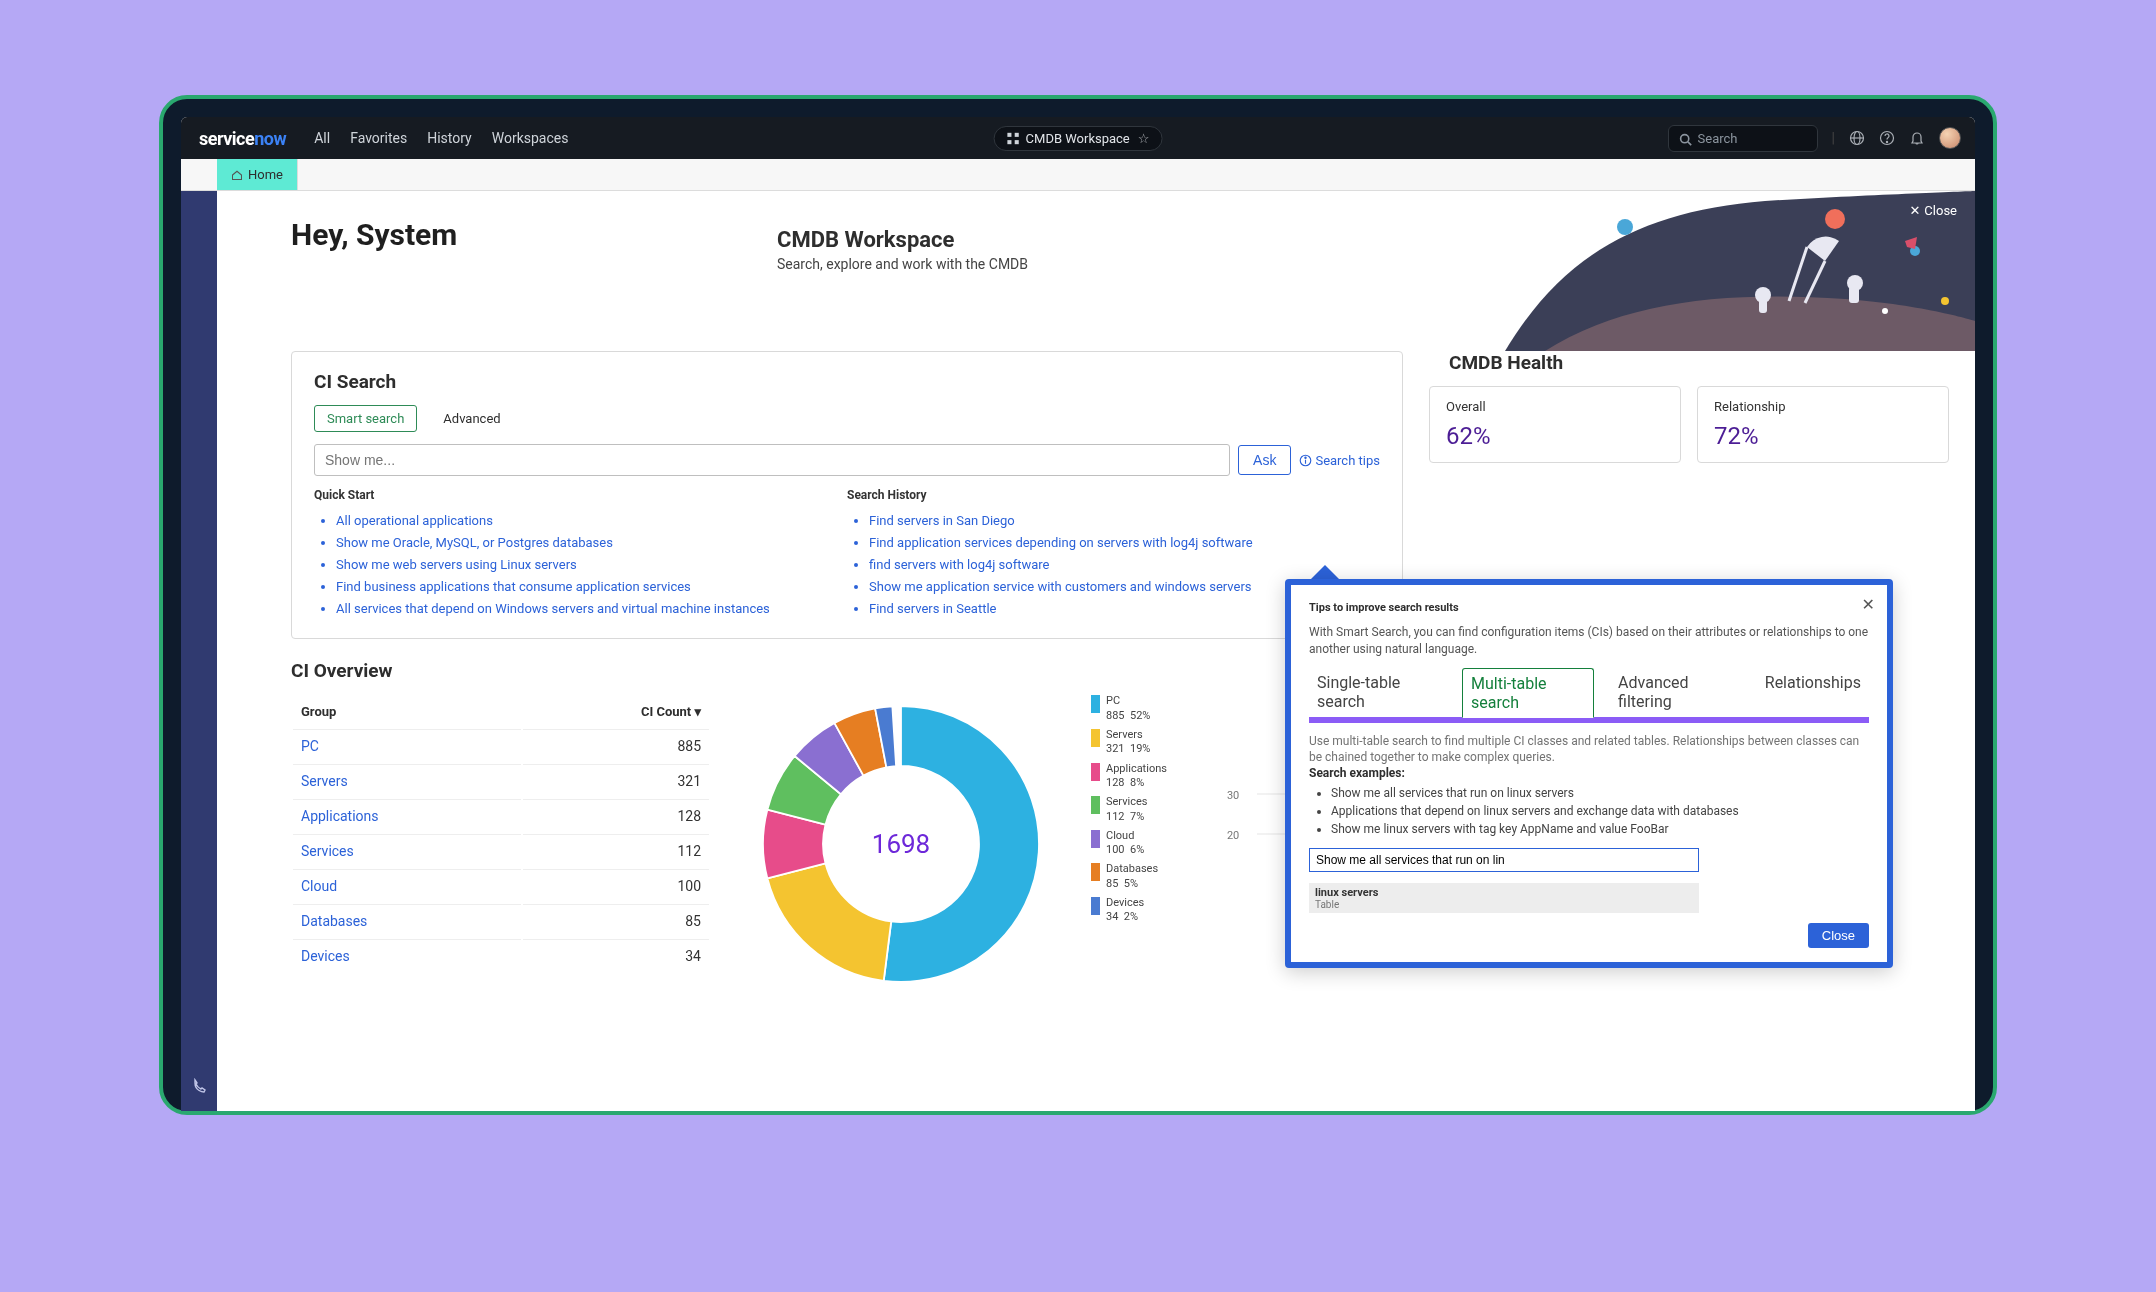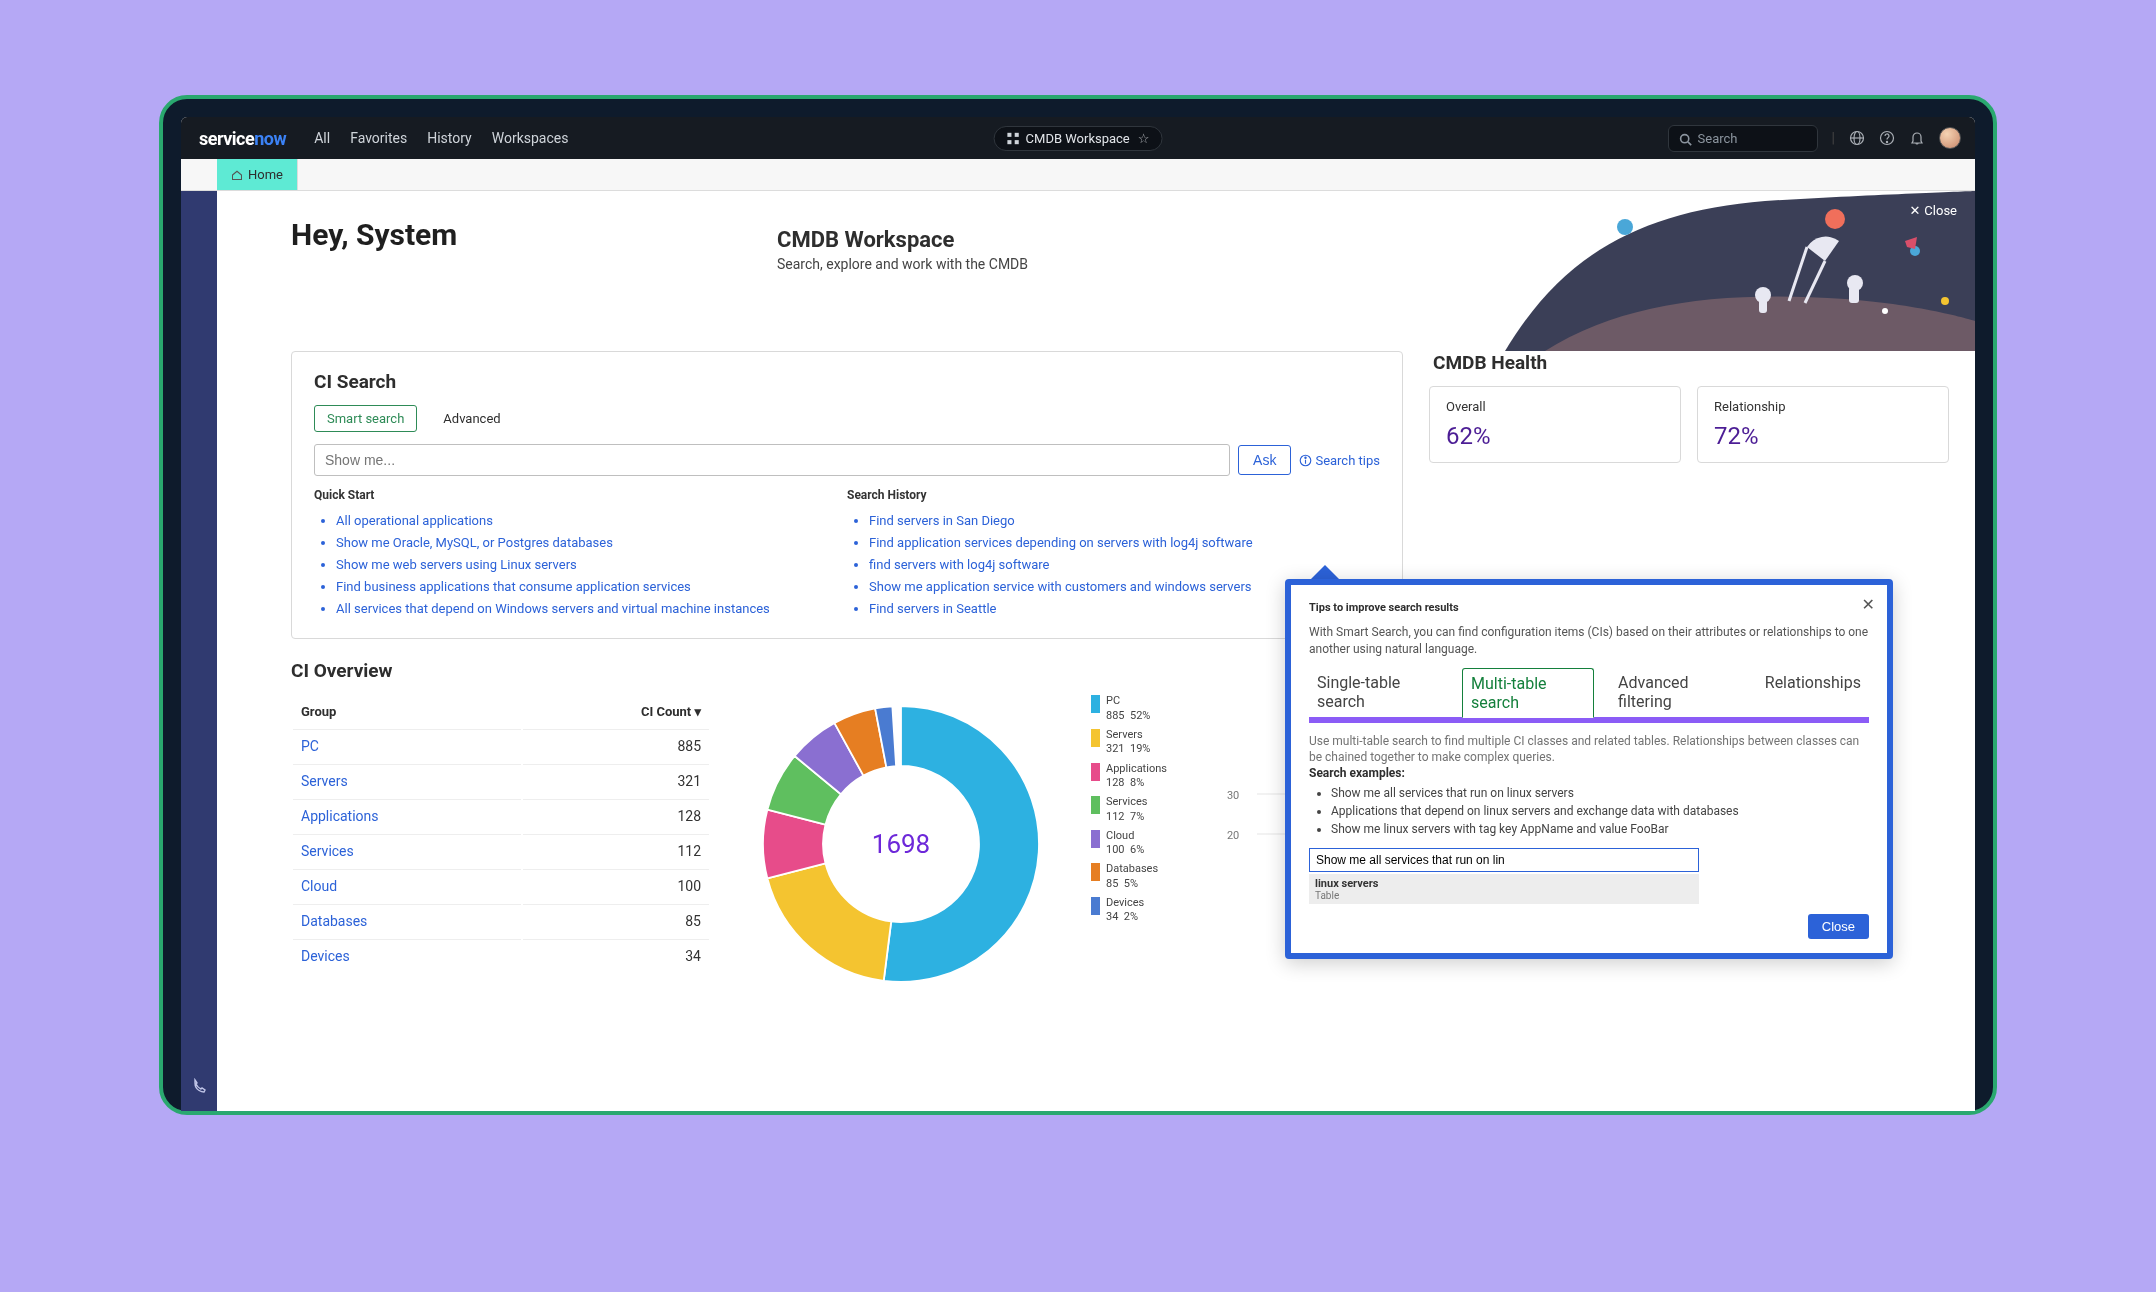--- a/index.html
+++ b/index.html
@@ -74,21 +74,21 @@
   .popover{position:absolute;border:6px solid #2c62d8;background:#fff;border-radius:4px;width:608px;padding:16px 18px 14px 18px;box-shadow:0 4px 20px rgba(0,0,0,.2)}
   .popover h4{font-size:11px;font-weight:700;margin-bottom:10px}
   .popx{position:absolute;right:12px;top:10px;cursor:pointer;font-size:16px;color:#555}
   .popdesc{font-size:12px;color:#555;line-height:1.4;margin-bottom:10px}
   .poptabs{display:flex;gap:16px;border-bottom:6px solid #8b5cf6;font-size:16px;margin-bottom:10px}
   .poptab{padding:5px 8px;color:#444;cursor:pointer}
   .poptab.active{border:1px solid #14803c;border-bottom:1px solid #fff;margin-bottom:-1px;color:#14803c;border-radius:3px 3px 0 0}
   .poptext{font-size:12px;color:#737373;line-height:1.4;}
   .exhd{font-size:12px;font-weight:700;margin-bottom:4px}
   .popover ul{list-style:disc;padding-left:22px;font-size:12px;color:#444;line-height:1.5;margin-bottom:10px}
-  .exinput{border:1px solid #2c62d8;width:390px;font-size:12px;padding:4px 6px;margin-bottom:2px}
+  .exinput{border:1px solid #2c62d8;width:390px;font-size:12px;padding:4px 6px;margin-bottom:11px}
   .suggest{width:390px;background:#ededed;font-size:11px;padding:3px 6px}
   .suggest .s1{font-weight:700;color:#333}
   .suggest .s2{font-size:10px;color:#777}
   .closebtn2{float:right;background:#2c62d8;color:#fff;border:none;border-radius:3px;padding:5px 14px;font-size:13px;cursor:pointer;margin-top:10px}
 </style>
 </head>
 <body>
 
 <div class="stage">
  <div class="screen">
@@ -226,21 +226,21 @@
                   <li>Find application services depending on servers with log4j software</li>
                   <li>find servers with log4j software</li>
                   <li>Show me application service with customers and windows servers</li>
                   <li>Find servers in Seattle</li>
                 </ul>
           </div>
         </div>
       </div>
 
       <div style="width:520px">
-        <div class="h3" style="margin-left:4px">CMDB Health</div>
+        <div class="h3" style="margin-left:20px">CMDB Health</div>
         <div class="health-grid">
           <div class="metric">
             <div class="lbl">Overall</div>
             <div class="val">62%</div>
           </div>
           <div class="metric">
             <div class="lbl">Relationship</div>
             <div class="val">72%</div>
           </div>
         </div>

